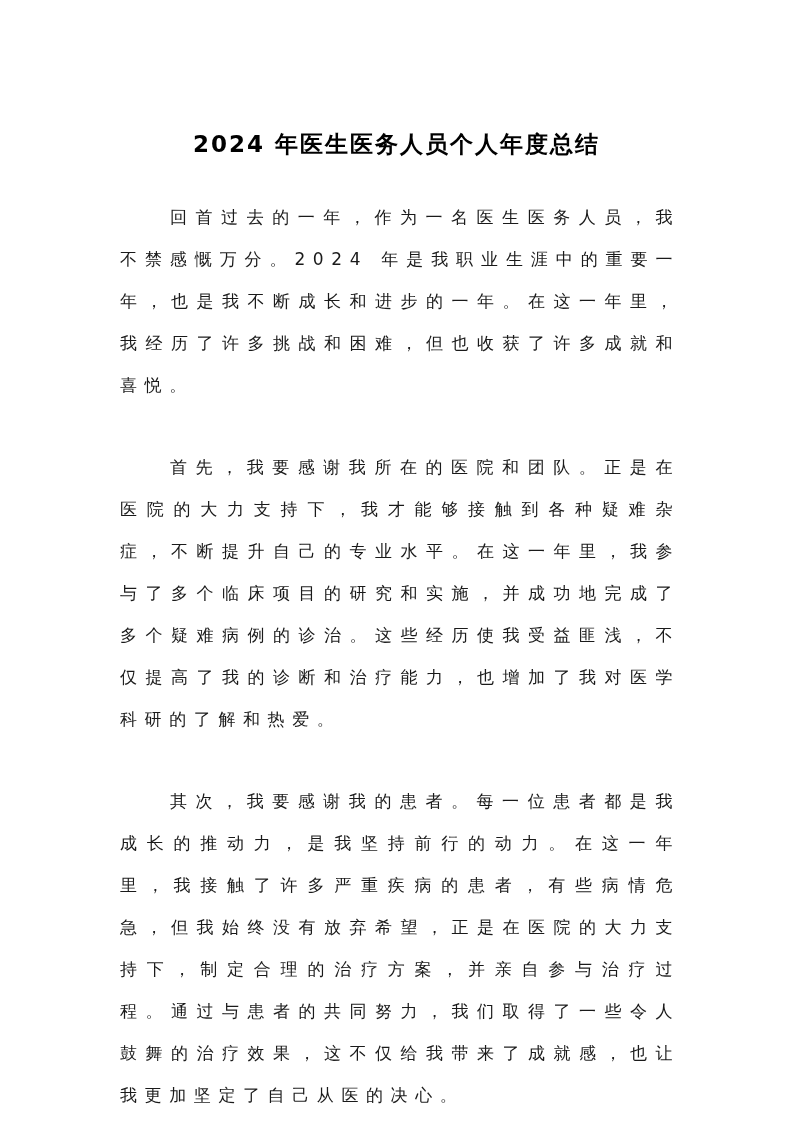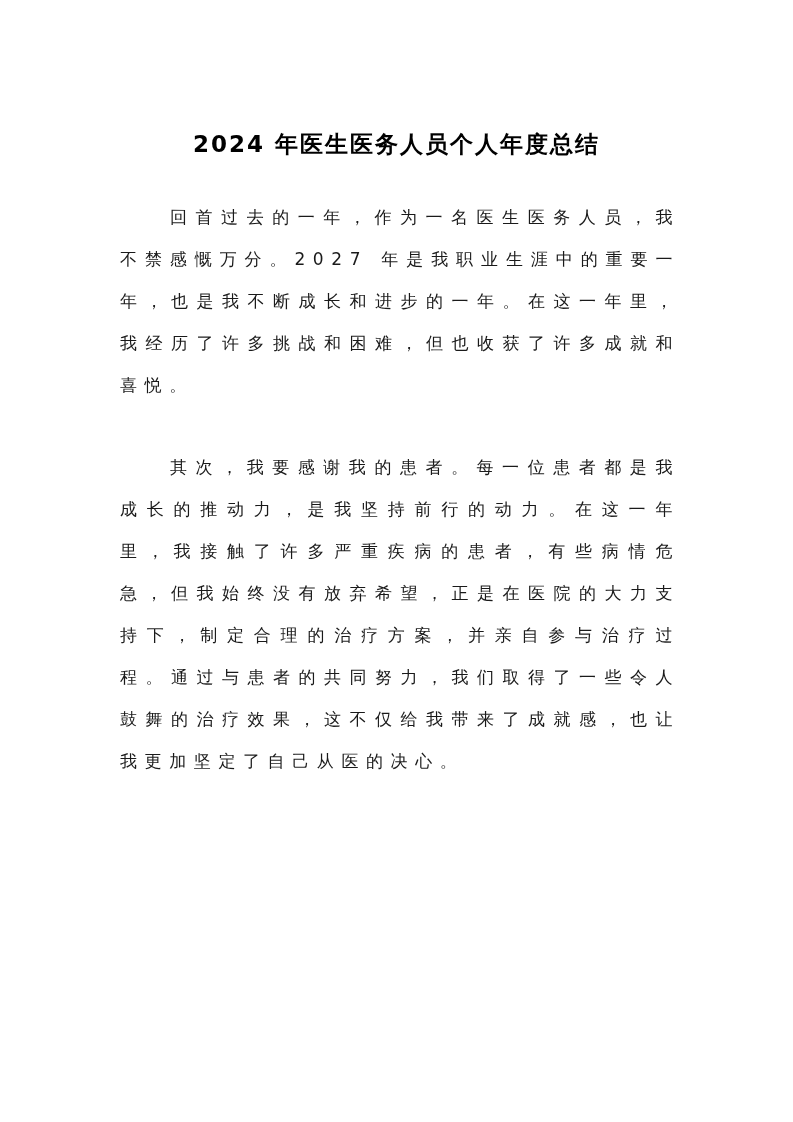--- a/index.html
+++ b/index.html
@@ -54,16 +54,17 @@
       margin-top: 40px;
     }
   </style>
 </head>
 <body>
 
 <div class="page">
   <div class="title">2024 年医生医务人员个人年度总结</div>
 
   <div class="body-text">
-    <p class="para">回首过去的一年，作为一名医生医务人员，我不禁感慨万分。2027 年是我职业生涯中的重要一年，也是我不断成长和进步的一年。在这一年里，我经历了许多挑战和困难，但也收获了许多成就和喜悦。</p>
+    <p class="para">回首过去的一年，作为一名医生医务人员，我不禁感慨万分。2024 年是我职业生涯中的重要一年，也是我不断成长和进步的一年。在这一年里，我经历了许多挑战和困难，但也收获了许多成就和喜悦。</p>
+    <p class="para">首先，我要感谢我所在的医院和团队。正是在医院的大力支持下，我才能够接触到各种疑难杂症，不断提升自己的专业水平。在这一年里，我参与了多个临床项目的研究和实施，并成功地完成了多个疑难病例的诊治。这些经历使我受益匪浅，不仅提高了我的诊断和治疗能力，也增加了我对医学科研的了解和热爱。</p>
     <p class="para">其次，我要感谢我的患者。每一位患者都是我成长的推动力，是我坚持前行的动力。在这一年里，我接触了许多严重疾病的患者，有些病情危急，但我始终没有放弃希望，正是在医院的大力支持下，制定合理的治疗方案，并亲自参与治疗过程。通过与患者的共同努力，我们取得了一些令人鼓舞的治疗效果，这不仅给我带来了成就感，也让我更加坚定了自己从医的决心。</p>
   </div>
 </div>
 
 </body></html>

